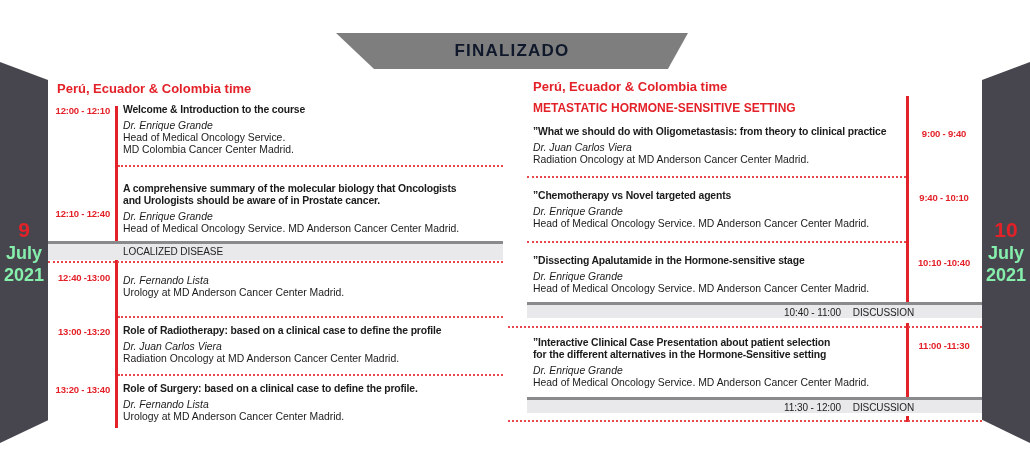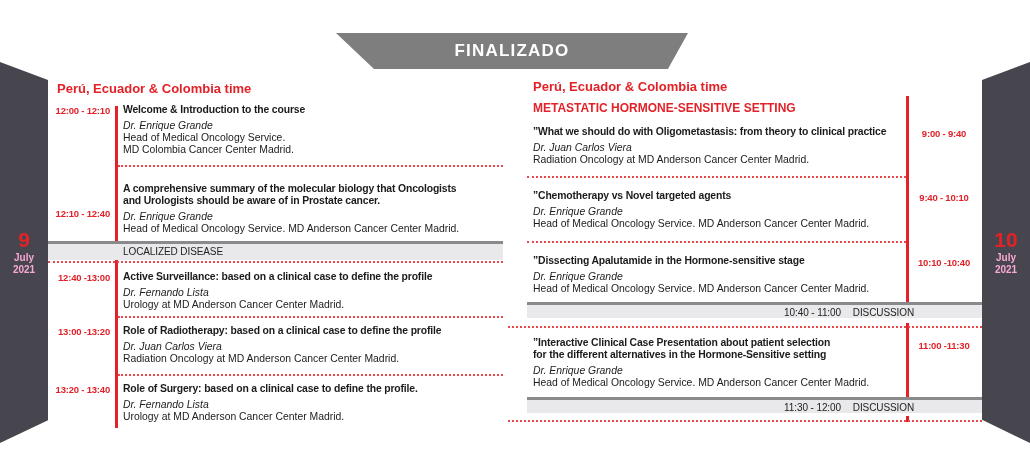--- a/index.html
+++ b/index.html
@@ -6,28 +6,28 @@
     --red:#e32128; --dot:#e8474c; --panel:#47464e; --banner_gray:#7e7e7e;
     --bar_bg:#e9e9eb; --bar_border:#8a8a8c; --text:#1b1b1b;
   }
   html,body{margin:0;padding:0;background:#fff;}
   .stage{position:relative;width:1030px;height:450px;background:#fff;overflow:hidden;
          font-family:"Liberation Sans",sans-serif;color:var(--text);}
   
   .banner{position:absolute;left:336px;top:33px;width:352px;height:36px;background:var(--banner_gray);
           clip-path:polygon(0 0,100% 0,94.3% 100%,10.8% 100%);
           display:flex;align-items:center;justify-content:center;}
-  .banner span{color:#ffffff;font-size:17px;font-weight:700;letter-spacing:1.2px;}
+  .banner span{color:#0f172a;font-size:17px;font-weight:700;letter-spacing:1.2px;}
   
   .side-panel{position:absolute;top:62px;width:48px;height:381px;background:var(--panel);
               display:flex;flex-direction:column;align-items:center;justify-content:center;text-align:center;}
   .side-left{left:0;clip-path:polygon(0 0,100% 4.7%,100% 94%,0 100%);}
   .side-right{left:982px;clip-path:polygon(0 4.7%,100% 0,100% 100%,0 93.9%);}
   .day-num{color:var(--red);font-weight:700;font-size:21px;line-height:1.1;}
-  .day-mon,.day-year{color:#f9a8d4;font-weight:700;font-size:10px;line-height:1.25;}
+  .day-mon,.day-year{color:#86efac;font-weight:700;font-size:18px;line-height:1.25;}
   
   .tz{position:absolute;color:var(--red);font-weight:700;font-size:13px;}
   .setting{position:absolute;color:var(--red);font-weight:700;font-size:12px;}
   
   .vrule{position:absolute;width:3px;background:var(--red);}
   
   .dotline{position:absolute;height:0;border-top:2px dotted var(--dot);}
   
   .time{position:absolute;color:var(--red);font-weight:700;font-size:9.5px;letter-spacing:-0.2px;white-space:nowrap;}
   .time-l{left:46px;width:64px;text-align:right;}
@@ -104,21 +104,20 @@
     <div class="sp">Dr. Enrique Grande</div>
     <div class="d">Head of Medical Oncology Service. MD Anderson Cancer Center Madrid.</div>
   </div>
 
   <div class="hbar locbar">
     <span>LOCALIZED DISEASE</span>
   </div>
 
   <div class="time time-l" style="top:272px;">12:40 -13:00</div>
   <div class="sess sess-l" style="top:271px;">
-    <div class="t">Active Surveillance: based on a clinical case to define the profile</div>
     <div class="sp">Dr. Fernando Lista</div>
     <div class="d">Urology at MD Anderson Cancer Center Madrid.</div>
   </div>
 
   <div class="time time-l" style="top:326px;">13:00 -13:20</div>
   <div class="sess sess-l" style="top:325px;">
     <div class="t">Role of Radiotherapy: based on a clinical case to define the profile</div>
     <div class="sp">Dr. Juan Carlos Viera</div>
     <div class="d">Radiation Oncology at MD Anderson Cancer Center Madrid.</div>
   </div>

